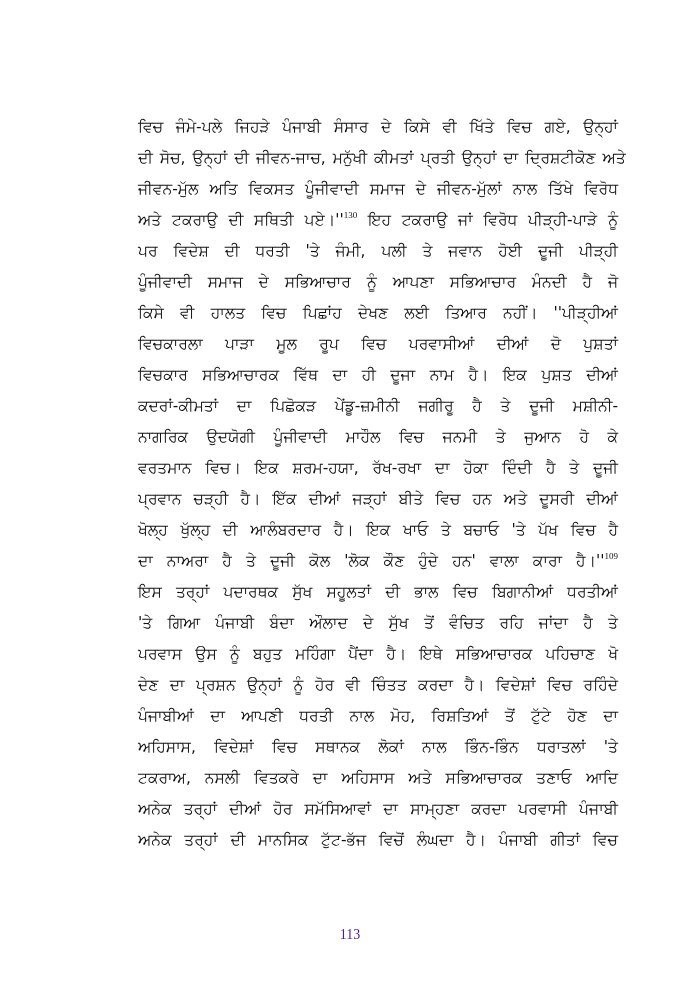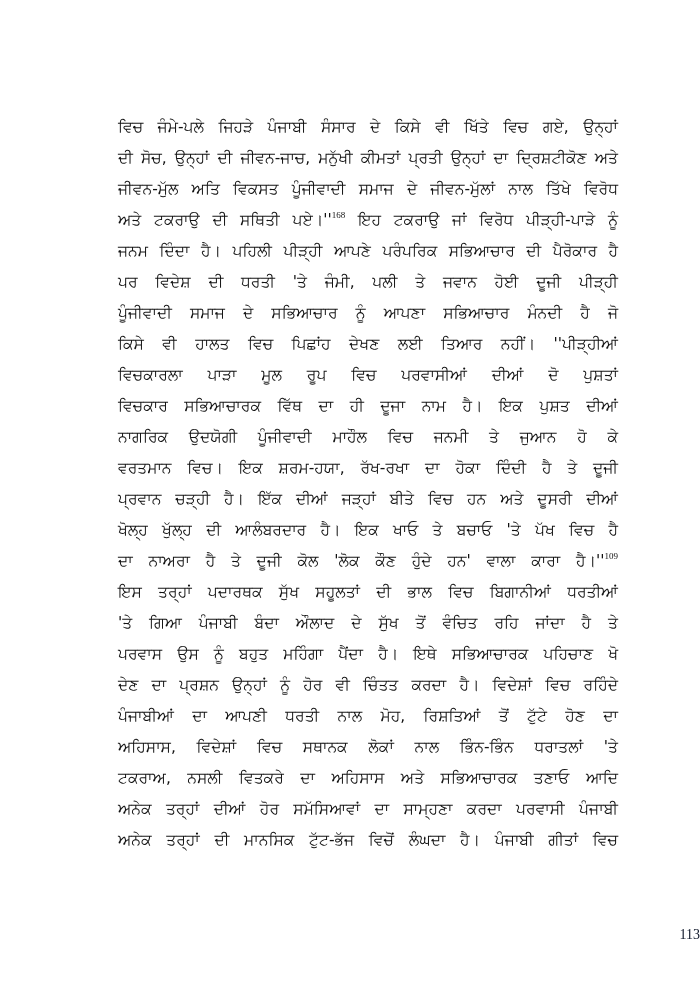--- a/index.html
+++ b/index.html
@@ -15,53 +15,54 @@
     color: #111;
   }
   .line {
     display: block;
     height: 31px;
     line-height: 31px;
     white-space: nowrap;
     text-align: justify;
     text-align-last: justify;
     word-spacing: 2px;
+    margin-left: 20px;
   }
   .line sup {
     font-family: "Liberation Serif", serif;
     font-size: 9px;
     vertical-align: 7px;
     line-height: 0;
   }
   .page-number {
     position: absolute;
     left: 0;
     width: 700px;
     top: 927px;
-    text-align: right;
+    text-align: center;
     font-family: "Liberation Serif", serif;
     font-size: 14px;
-    color: #0f172a;
+    color: #4c1d95;
   }
 </style>
 </head>
 <body>
 
 <div class="page">
   <div class="body-text">
     <span class="line">ਵਿਚ ਜੰਮੇ-ਪਲੇ ਜਿਹੜੇ ਪੰਜਾਬੀ ਸੰਸਾਰ ਦੇ ਕਿਸੇ ਵੀ ਖਿੱਤੇ ਵਿਚ ਗਏ, ਉਨ੍ਹਾਂ</span>
     <span class="line">ਦੀ ਸੋਚ, ਉਨ੍ਹਾਂ ਦੀ ਜੀਵਨ-ਜਾਚ, ਮਨੁੱਖੀ ਕੀਮਤਾਂ ਪ੍ਰਤੀ ਉਨ੍ਹਾਂ ਦਾ ਦ੍ਰਿਸ਼ਟੀਕੋਣ ਅਤੇ</span>
     <span class="line">ਜੀਵਨ-ਮੁੱਲ ਅਤਿ ਵਿਕਸਤ ਪੂੰਜੀਵਾਦੀ ਸਮਾਜ ਦੇ ਜੀਵਨ-ਮੁੱਲਾਂ ਨਾਲ ਤਿੱਖੇ ਵਿਰੋਧ</span>
-    <span class="line"><span>ਅਤੇ ਟਕਰਾਉ ਦੀ ਸਥਿਤੀ ਪਏ।''</span><sup>168</sup> <span>ਇਹ ਟਕਰਾਉ ਜਾਂ ਵਿਰੋਧ ਪੀੜ੍ਹੀ-ਪਾੜੇ ਨੂੰ</span></span>
-    <span class="line">ਜਨਮ ਦਿੰਦਾ ਹੈ। ਪਹਿਲੀ ਪੀੜ੍ਹੀ ਆਪਣੇ ਪਰੰਪਰਿਕ ਸਭਿਆਚਾਰ ਦੀ ਪੈਰੋਕਾਰ ਹੈ</span>
+    <span class="line"><span>ਅਤੇ ਟਕਰਾਉ ਦੀ ਸਥਿਤੀ ਪਏ।''</span><sup>130</sup> <span>ਇਹ ਟਕਰਾਉ ਜਾਂ ਵਿਰੋਧ ਪੀੜ੍ਹੀ-ਪਾੜੇ ਨੂੰ</span></span>
     <span class="line">ਪਰ ਵਿਦੇਸ਼ ਦੀ ਧਰਤੀ 'ਤੇ ਜੰਮੀ, ਪਲੀ ਤੇ ਜਵਾਨ ਹੋਈ ਦੂਜੀ ਪੀੜ੍ਹੀ</span>
     <span class="line">ਪੂੰਜੀਵਾਦੀ ਸਮਾਜ ਦੇ ਸਭਿਆਚਾਰ ਨੂੰ ਆਪਣਾ ਸਭਿਆਚਾਰ ਮੰਨਦੀ ਹੈ ਜੋ</span>
     <span class="line">ਕਿਸੇ ਵੀ ਹਾਲਤ ਵਿਚ ਪਿਛਾਂਹ ਦੇਖਣ ਲਈ ਤਿਆਰ ਨਹੀਂ। ''ਪੀੜ੍ਹੀਆਂ</span>
     <span class="line">ਵਿਚਕਾਰਲਾ ਪਾੜਾ ਮੂਲ ਰੂਪ ਵਿਚ ਪਰਵਾਸੀਆਂ ਦੀਆਂ ਦੋ ਪੁਸ਼ਤਾਂ</span>
     <span class="line">ਵਿਚਕਾਰ ਸਭਿਆਚਾਰਕ ਵਿੱਥ ਦਾ ਹੀ ਦੂਜਾ ਨਾਮ ਹੈ। ਇਕ ਪੁਸ਼ਤ ਦੀਆਂ</span>
+    <span class="line">ਕਦਰਾਂ-ਕੀਮਤਾਂ ਦਾ ਪਿਛੋਕੜ ਪੇਂਡੂ-ਜ਼ਮੀਨੀ ਜਗੀਰੂ ਹੈ ਤੇ ਦੂਜੀ ਮਸ਼ੀਨੀ-</span>
     <span class="line">ਨਾਗਰਿਕ ਉਦਯੋਗੀ ਪੂੰਜੀਵਾਦੀ ਮਾਹੌਲ ਵਿਚ ਜਨਮੀ ਤੇ ਜੁਆਨ ਹੋ ਕੇ</span>
     <span class="line">ਵਰਤਮਾਨ ਵਿਚ। ਇਕ ਸ਼ਰਮ-ਹਯਾ, ਰੱਖ-ਰਖਾ ਦਾ ਹੋਕਾ ਦਿੰਦੀ ਹੈ ਤੇ ਦੂਜੀ</span>
     <span class="line">ਪ੍ਰਵਾਨ ਚੜ੍ਹੀ ਹੈ। ਇੱਕ ਦੀਆਂ ਜੜ੍ਹਾਂ ਬੀਤੇ ਵਿਚ ਹਨ ਅਤੇ ਦੂਸਰੀ ਦੀਆਂ</span>
     <span class="line">ਖੋਲ੍ਹ ਖੁੱਲ੍ਹ ਦੀ ਆਲੰਬਰਦਾਰ ਹੈ। ਇਕ ਖਾਓ ਤੇ ਬਚਾਓ 'ਤੇ ਪੱਖ ਵਿਚ ਹੈ</span>
     <span class="line"><span>ਦਾ ਨਾਅਰਾ ਹੈ ਤੇ ਦੂਜੀ ਕੋਲ 'ਲੋਕ ਕੌਣ ਹੁੰਦੇ ਹਨ' ਵਾਲਾ ਕਾਰਾ ਹੈ।''</span><sup>109</sup></span>
     <span class="line">ਇਸ ਤਰ੍ਹਾਂ ਪਦਾਰਥਕ ਸੁੱਖ ਸਹੂਲਤਾਂ ਦੀ ਭਾਲ ਵਿਚ ਬਿਗਾਨੀਆਂ ਧਰਤੀਆਂ</span>
     <span class="line">'ਤੇ ਗਿਆ ਪੰਜਾਬੀ ਬੰਦਾ ਔਲਾਦ ਦੇ ਸੁੱਖ ਤੋਂ ਵੰਚਿਤ ਰਹਿ ਜਾਂਦਾ ਹੈ ਤੇ</span>
     <span class="line">ਪਰਵਾਸ ਉਸ ਨੂੰ ਬਹੁਤ ਮਹਿੰਗਾ ਪੈਂਦਾ ਹੈ। ਇਥੇ ਸਭਿਆਚਾਰਕ ਪਹਿਚਾਣ ਖੋ</span>
     <span class="line">ਦੇਣ ਦਾ ਪ੍ਰਸ਼ਨ ਉਨ੍ਹਾਂ ਨੂੰ ਹੋਰ ਵੀ ਚਿੰਤਤ ਕਰਦਾ ਹੈ। ਵਿਦੇਸ਼ਾਂ ਵਿਚ ਰਹਿੰਦੇ</span>
     <span class="line">ਪੰਜਾਬੀਆਂ ਦਾ ਆਪਣੀ ਧਰਤੀ ਨਾਲ ਮੋਹ, ਰਿਸ਼ਤਿਆਂ ਤੋਂ ਟੁੱਟੇ ਹੋਣ ਦਾ</span>

